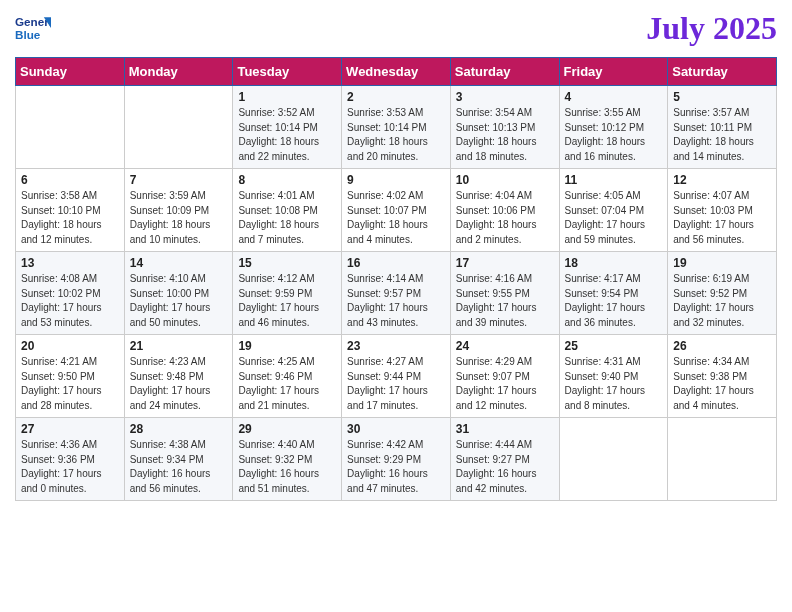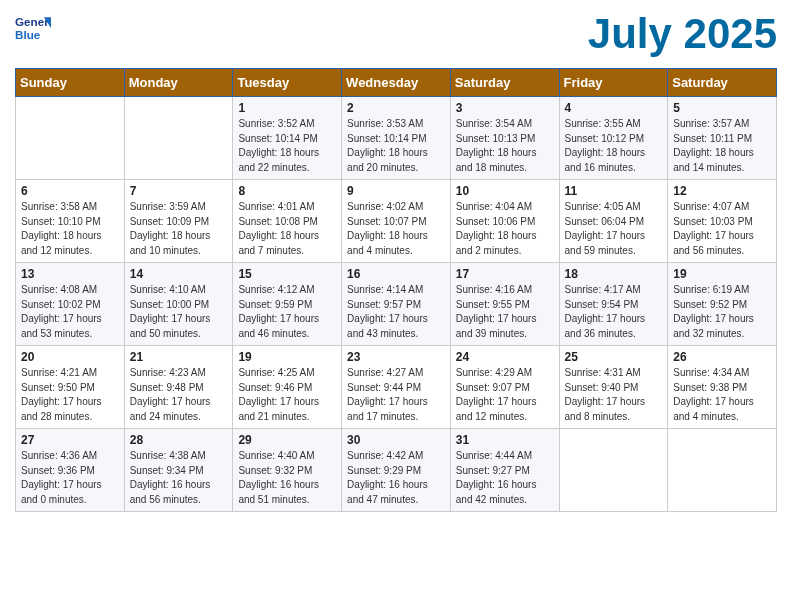--- a/index.html
+++ b/index.html
@@ -25,35 +25,36 @@
     }
     .logo-icon {
       width: 36px;
       height: 36px;
       margin-right: 4px;
     }
     .title-block {
       text-align: right;
     }
     .month-year {
-      font-size: 42px;
+      font-size: 32px;
       font-weight: bold;
-      color: #0369a1;
+      color: #6d28d9;
+      font-family: Liberation Serif, serif;
     }
     .location {
       font-size: 16px;
       color: #444;
     }
     table {
       width: 100%;
       border-collapse: collapse;
       table-layout: fixed;
     }
     thead tr th {
-      background-color: #a16207;
+      background-color: #be185d;
       color: #fff;
       font-size: 13px;
       font-weight: bold;
       padding: 6px 4px;
       text-align: left;
       border: 1px solid #2a5faa;
     }
     tbody tr td {
       border: 1px solid #ccc;
       vertical-align: top;
@@ -171,21 +172,21 @@
         </td>
         <td>
           <span class="day-num">10</span>
           <div class="day-info">Sunrise: 4:04 AM
 Sunset: 10:06 PM
 Daylight: 18 hours and 2 minutes.</div>
         </td>
         <td>
           <span class="day-num">11</span>
           <div class="day-info">Sunrise: 4:05 AM
-Sunset: 06:04 PM
+Sunset: 07:04 PM
 Daylight: 17 hours and 59 minutes.</div>
         </td>
         <td>
           <span class="day-num">12</span>
           <div class="day-info">Sunrise: 4:07 AM
 Sunset: 10:03 PM
 Daylight: 17 hours and 56 minutes.</div>
         </td>
       </tr>
       <tr>

